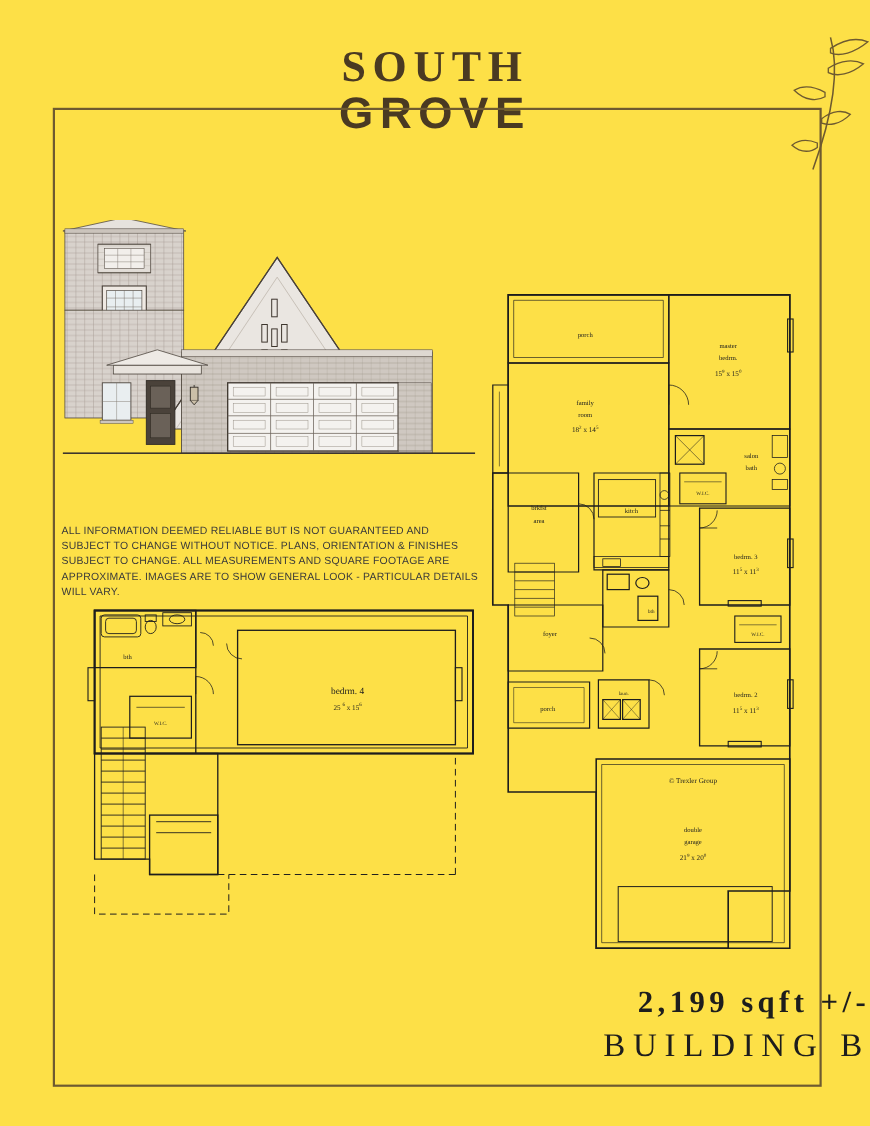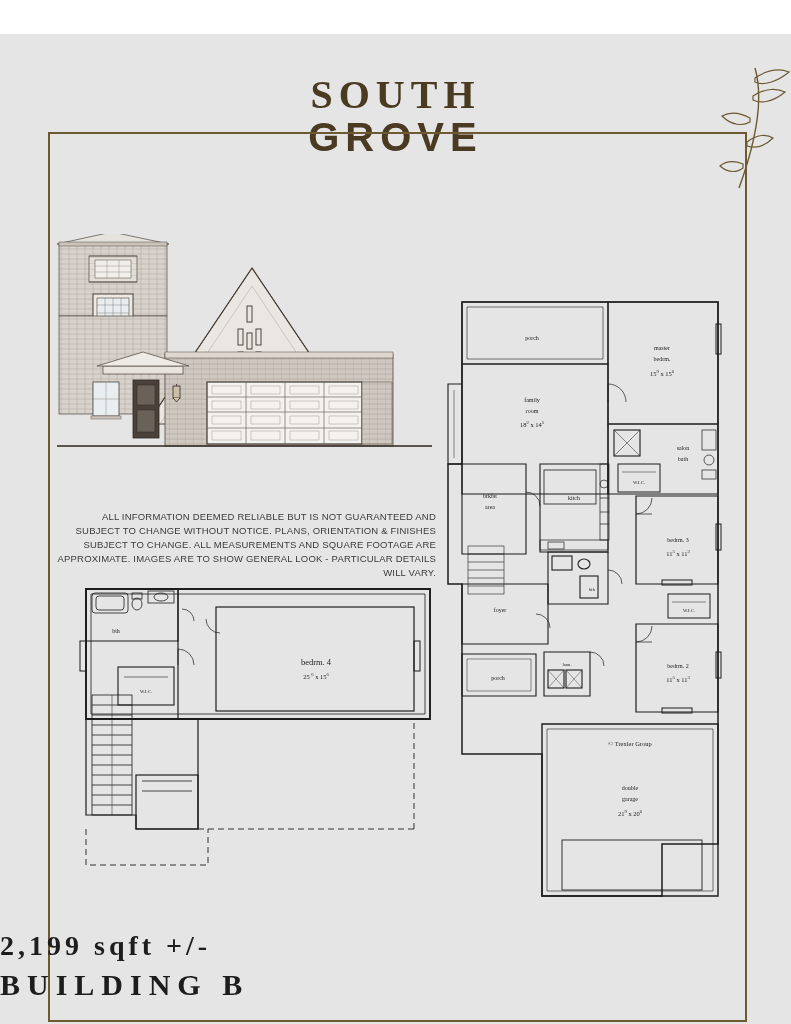--- a/index.html
+++ b/index.html
@@ -11,22 +11,21 @@
     width: 791px;
     height: 1024px;
     font-family: "Liberation Sans", sans-serif;
     color: #2b2b2b;
     position: relative;
     overflow: hidden;
   }
   .page {
     position: absolute;
     inset: 0;
-    background: #e5e5e5;
-    margin-top: 34px;
+    background: #fde047;
   }
   
   .brand {
     position: absolute;
     top: 40px;
     left: 0;
     width: 791px;
     text-align: center;
   }
   .brand-line1 {
@@ -69,21 +68,21 @@
     top: 200px;
     width: 375px;
     height: 270px;
   }
   
   .disclaimer {
     position: absolute;
     left: 56px;
     top: 476px;
     width: 380px;
-    text-align: right;
+    text-align: left;
     font-size: 9.5px;
     line-height: 14px;
     color: #3a3a3a;
     letter-spacing: 0.2px;
   }
   
   .plan-upper {
     position: absolute;
     left: 78px;
     top: 545px;
@@ -96,33 +95,33 @@
     top: 250px;
     width: 300px;
     height: 625px;
   }
   
   .footer {
     position: absolute;
     left: 0;
     top: 896px;
     width: 791px;
-    text-align: left;
+    text-align: right;
   }
   .sqft {
     font-family: "Liberation Serif", serif;
     font-size: 28px;
     font-weight: 700;
     letter-spacing: 4px;
     color: #1d1d1d;
   }
   .building {
     font-family: "Liberation Serif", serif;
     font-size: 30px;
-    font-weight: 700;
+    font-weight: 400;
     letter-spacing: 7px;
     color: #1d1d1d;
     margin-top: 6px;
   }
   svg text {
     font-family: "Liberation Serif", serif;
     fill: #1d1d1d;
   }
   .lbl { font-size: 8.5px; }
   .lbl-sm { font-size: 6px; }

